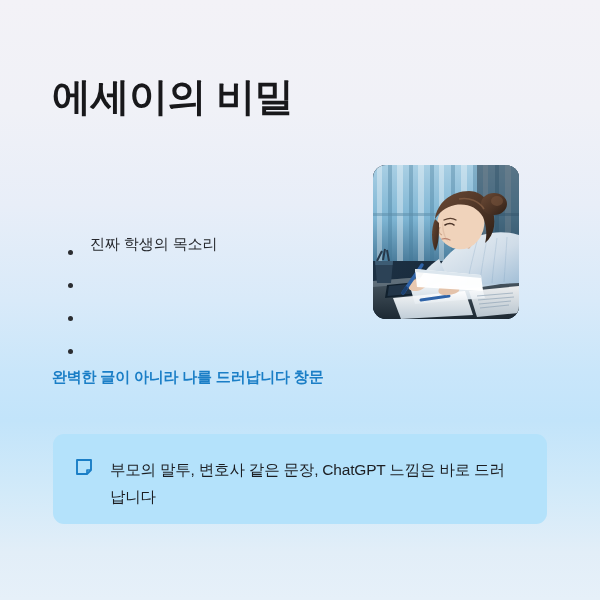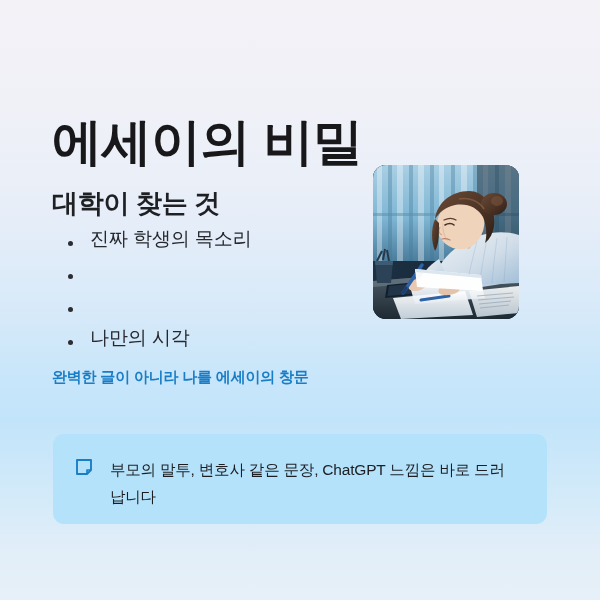--- a/index.html
+++ b/index.html
@@ -28,22 +28,22 @@
         #d2eaf9 82%,
         #e2eef8 92%,
         #e6f0f9 100%);
     overflow: hidden;
   }
 
   
   .title {
     position: absolute;
     left: 52px;
-    top: 78px;
-    font-size: 50px;
+    top: 47px;
+    font-size: 39px;
     line-height: 1.22;
     font-weight: 700;
     letter-spacing: -0.5px;
     color: #18181b;
     white-space: nowrap;
   }
 
   
   .subtitle {
     position: absolute;
@@ -62,23 +62,23 @@
     position: absolute;
     left: 52px;
     top: 222px;
     width: 300px;
     margin: 0;
     padding: 0;
     list-style: none;
   }
   .bullet-item {
     display: flex;
-    align-items: center;
+    align-items: flex-end;
     height: 33px;
-    font-size: 19px;
+    font-size: 15px;
     color: #26282d;
   }
   .bullet-dot {
     flex: 0 0 auto;
     width: 5px;
     height: 5px;
     border-radius: 50%;
     background: #2b2d31;
     margin: 9px 17px 0 16px;
   }
@@ -143,40 +143,38 @@
     letter-spacing: -0.2px;
   }
 </style>
 </head>
 <body>
 
 <div class="slide">
 
   <h1 class="title">에세이의 비밀</h1>
 
-  <h2 class="subtitle">대학이 찾는 것</h2>
 
   <ul class="bullets">
     <li class="bullet-item">
       <span class="bullet-dot"></span>
       <span class="bullet-text">진짜 학생의 목소리</span>
     </li>
     <li class="bullet-item">
       <span class="bullet-dot"></span>
     </li>
     <li class="bullet-item">
       <span class="bullet-dot"></span>
     </li>
     <li class="bullet-item">
       <span class="bullet-dot"></span>
-      <span class="bullet-text">나만의 시각</span>
     </li>
   </ul>
 
-  <div class="accent-line">완벽한 글이 아니라 나를 에세이의 창문</div>
+  <div class="accent-line">완벽한 글이 아니라 나를 드러납니다 창문</div>
 
   <div class="photo">
     <svg viewBox="0 0 146 154" preserveAspectRatio="xMidYMid slice" aria-hidden="true">
       <defs>
         <linearGradient id="winG" x1="0" y1="0" x2="0" y2="1">
           <stop offset="0%" stop-color="#a9cfe4"></stop>
           <stop offset="55%" stop-color="#7fb6d4"></stop>
           <stop offset="100%" stop-color="#4b7d9c"></stop>
         </linearGradient>
         <linearGradient id="roomG" x1="0" y1="0" x2="1" y2="1">

